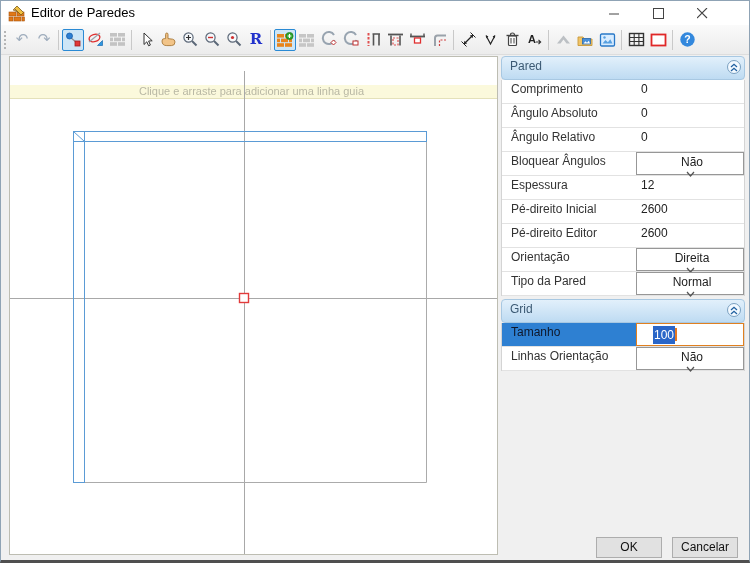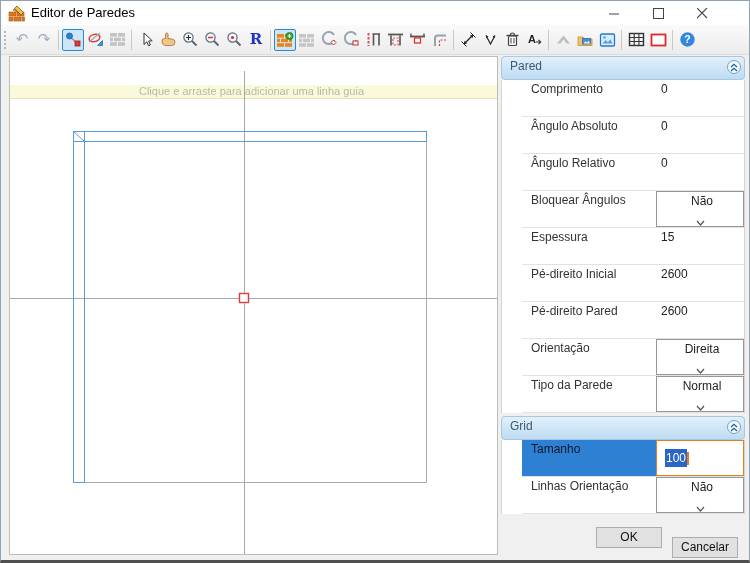--- a/index.html
+++ b/index.html
@@ -36,39 +36,39 @@
   .draw-surface { position:absolute; left:0; top:14px; width:487px; height:483px; }
 
   
   .panel { position:absolute; left:500px; top:0px; width:244px; }
   .section-header { height:24px; border:1px solid #a8c8e2; border-radius:4px;
                     background:linear-gradient(#e2f0fb,#bedbf2); color:#3c5a74; font-size:12px;
                     line-height:18px; padding-left:8px; position:relative; }
   .collapse-btn { position:absolute; right:3px; top:3px; width:14px; height:14px; border-radius:50%;
                   border:1px solid #7aa0c0; background:#f2f9ff; display:flex; align-items:center; justify-content:center; }
   .rows { border-left:1px solid #d4d4d4; border-right:1px solid #d4d4d4; background:#fff; }
-  .prop-row { height:37px; border-bottom:1px solid #e2e2e2; display:flex; background:#fff;margin-left:20px; }
+  .prop-row { height:24px; border-bottom:1px solid #e2e2e2; display:flex; background:#fff; }
   .prop-label { width:134px; padding-left:9px; font-size:12px; color:#333; line-height:18px;
                 white-space:nowrap; overflow:hidden; }
   .prop-label.selected { background:#2e80d2; color:#0f172a; }
   .prop-value { flex:1; font-size:12px; color:#222; line-height:18px; padding-left:5px; position:relative; }
   .combo { position:absolute; left:0; top:0; right:0; bottom:0; border:1px solid #979797; background:#fff;
            display:flex; align-items:center;flex-direction:column; }
   .combo-text { flex:1; font-size:12px; color:#222; padding-left:4px; }
   .combo-arrow { width:16px; display:flex; align-items:center; justify-content:center; }
   .edit-cell { position:absolute; left:0; top:0; right:0; bottom:0; background:#fff; border:1px solid #e08020;
-               display:flex; align-items:center; padding-left:8px; }
+               display:flex; align-items:center; padding-left:16px; }
   .sel-text { background:#2a66c8; color:#fff; font-size:12px; padding:0 1px; }
   .caret { display:inline-block; width:2px; height:13px; background:#e87820; margin-left:0px; }
   .section-gap { height:3px; }
 
   
   .btn { position:absolute; width:66px; height:21px; background:#e1e1e1; border:1px solid #adadad;
          font-size:12px; color:#111; text-align:center; line-height:19px; }
-  .btn-ok { left:595px; top:471px; }
+  .btn-ok { left:595px; top:481px; }
   .btn-cancel { left:671px; top:481px; }
 </style>
 </head>
 <body>
 
 <div class="window">
 
   <div class="titlebar">
     <svg class="title-icon" viewBox="0 0 17 17">
       <rect x="1" y="7" width="7" height="4" fill="#e07818" stroke="#a85510" stroke-width="0.6"></rect>
@@ -371,45 +371,45 @@
               <span class="combo-arrow">
                 <svg width="9" height="6">
                     <path d="M1 1 L4.5 5 L8 1" fill="none" stroke="#555" stroke-width="1.2"></path>
                   </svg>
               </span>
             </div>
           </div>
         </div>
         <div class="prop-row">
           <div class="prop-label">Espessura</div>
-          <div class="prop-value">15</div>
+          <div class="prop-value">12</div>
         </div>
         <div class="prop-row">
           <div class="prop-label">Pé-direito Inicial</div>
           <div class="prop-value">2600</div>
         </div>
         <div class="prop-row">
-          <div class="prop-label">Pé-direito Pared</div>
+          <div class="prop-label">Pé-direito Editor</div>
           <div class="prop-value">2600</div>
         </div>
         <div class="prop-row">
           <div class="prop-label">Orientação</div>
           <div class="prop-value">
             <div class="combo">
               <span class="combo-text">Direita</span>
               <span class="combo-arrow">
                 <svg width="9" height="6">
                     <path d="M1 1 L4.5 5 L8 1" fill="none" stroke="#555" stroke-width="1.2"></path>
                   </svg>
               </span>
             </div>
           </div>
         </div>
         <div class="prop-row">
-          <div class="prop-label">Tipo da Parede</div>
+          <div class="prop-label">Tipo da Pared</div>
           <div class="prop-value">
             <div class="combo">
               <span class="combo-text">Normal</span>
               <span class="combo-arrow">
                 <svg width="9" height="6">
                     <path d="M1 1 L4.5 5 L8 1" fill="none" stroke="#555" stroke-width="1.2"></path>
                   </svg>
               </span>
             </div>
           </div>

